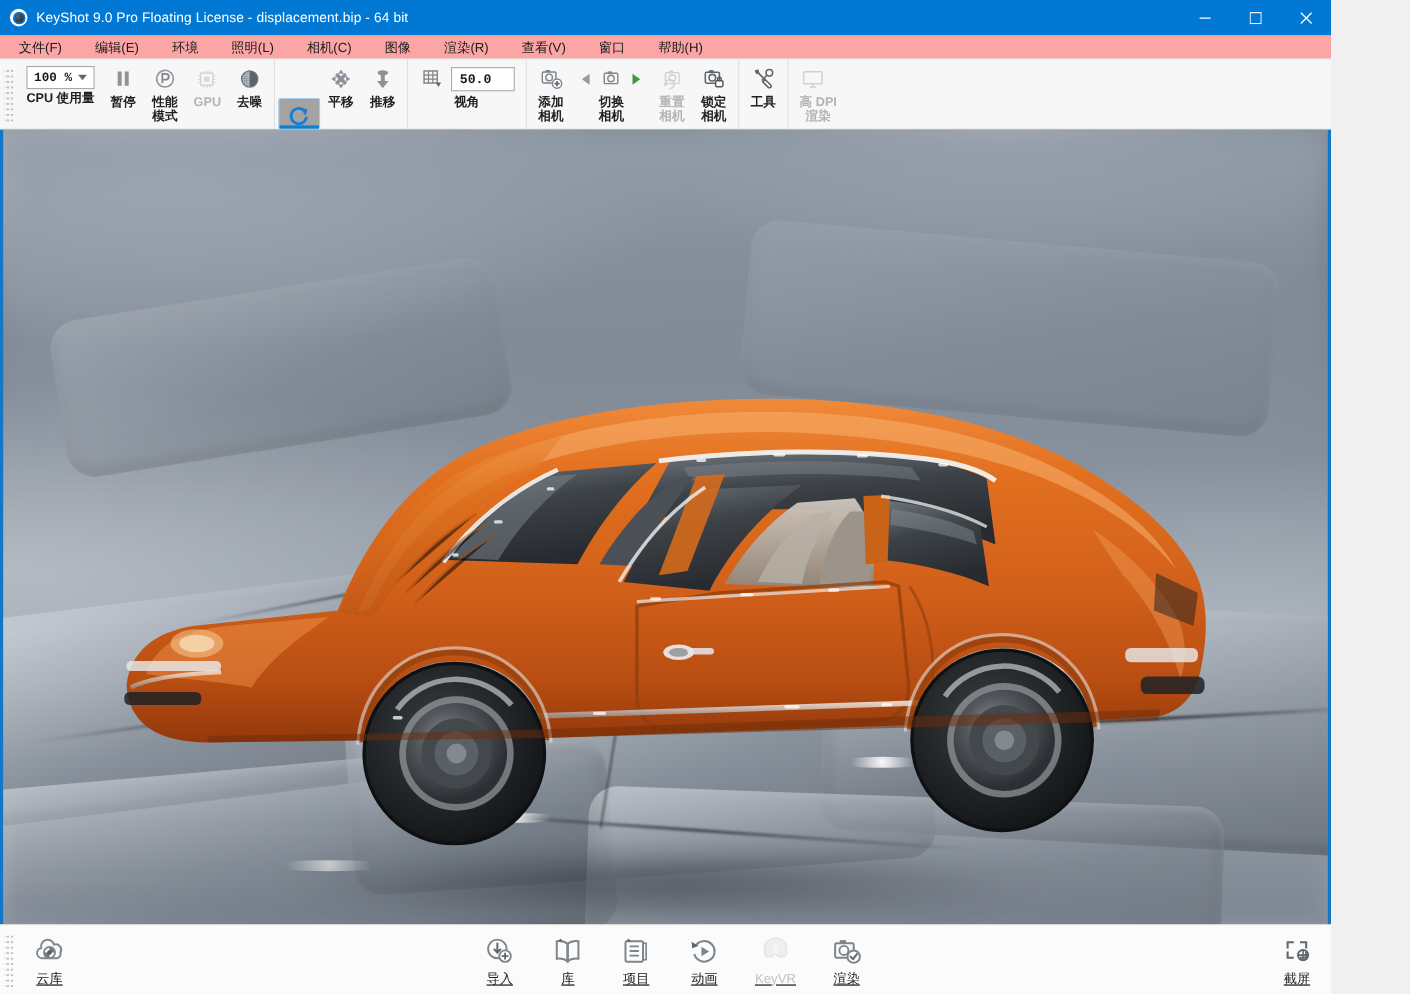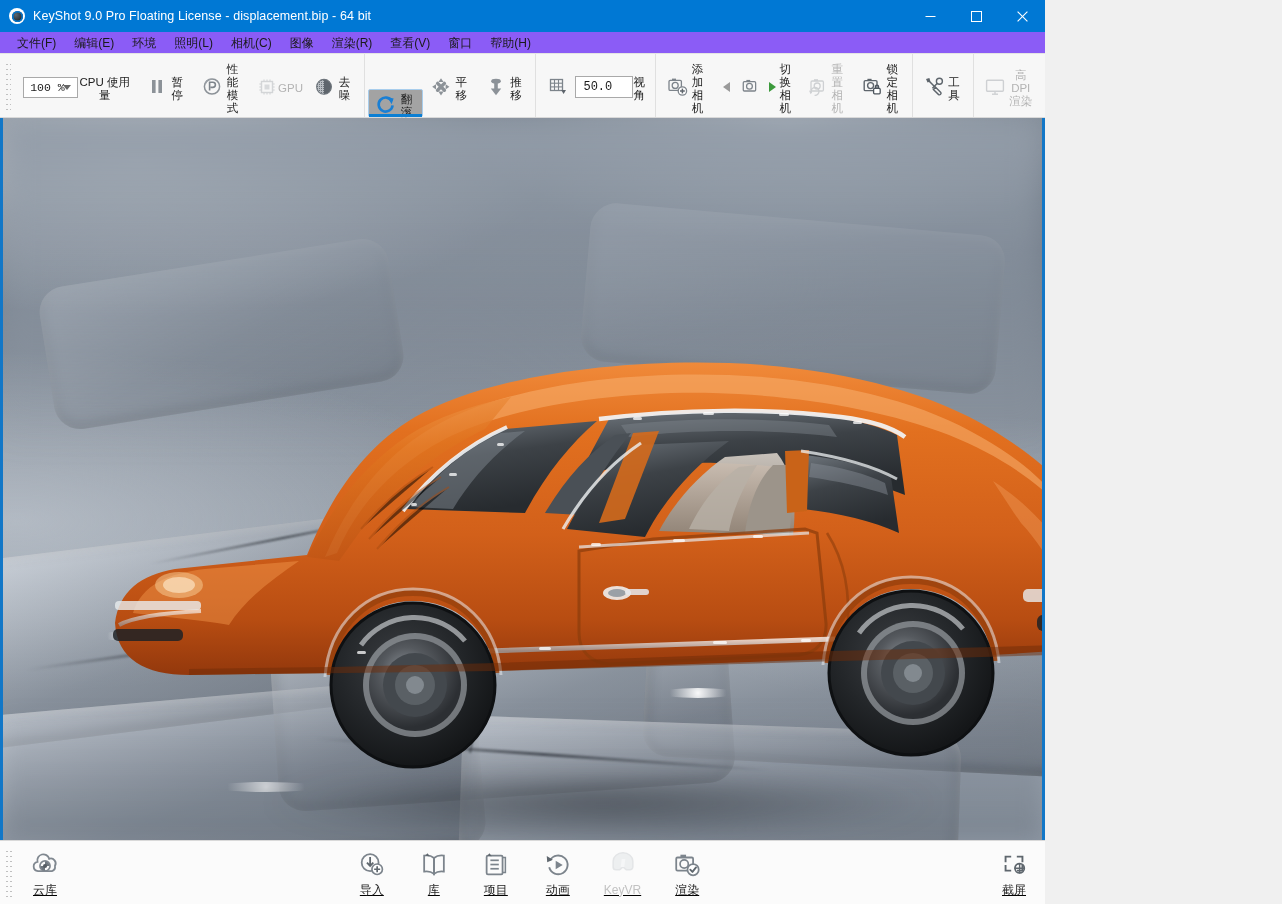--- a/index.html
+++ b/index.html
@@ -1,21 +1,21 @@
 <!DOCTYPE html>
 <html><head>
 <meta charset="utf-8">
 <style>
   * { box-sizing: border-box; margin: 0; padding: 0; }
   html, body {
     width: 1282px; height: 904px;
     font-family: "Liberation Sans", "DejaVu Sans", sans-serif;
     overflow: hidden; background: #f0f0f0;
   }
-  #app { width: 1045px; height: 904px; display: flex; flex-direction: column; position: relative; }
+  #app { width: 1210px; height: 904px; display: flex; flex-direction: column; position: relative; }
 
   
   .titlebar {
     height: 32px; background: #0078d4; display: flex; align-items: center;
     flex: 0 0 32px; position: relative;
   }
   .title-icon {
     width: 16px; height: 16px; margin-left: 9px; margin-right: 8px;
     border-radius: 50%; background: #ffffff; position: relative;
     display: flex; align-items: center; justify-content: center;
@@ -30,46 +30,46 @@
   }
   .win-controls { position: absolute; right: 0; top: 0; height: 32px; display: flex; }
   .win-btn {
     width: 46px; height: 32px; display: flex; align-items: center; justify-content: center;
     color: #ffffff;
   }
   .win-btn svg { display: block; }
 
   
   .menubar {
-    height: 22px; flex: 0 0 22px; background: #8b5cf6;
+    height: 22px; flex: 0 0 22px; background: #fca5a5;
     display: flex; align-items: center; padding-left: 8px;
-    border-bottom: 1px solid #e4e4e4; font-size: 12px; color: #1a1a1a;
+    border-bottom: 1px solid #e4e4e4; font-size: 12px; color: #1a1a1a; gap: 12px;
   }
   .menu-item { padding: 2px 9px; white-space: nowrap; line-height: 16px; }
 
   
   .toolbar {
     flex: 0 0 64px; height: 64px; background: #f7f7f7;
     border-bottom: 1px solid #d9d9d9; display: flex; align-items: stretch;
     position: relative; padding-left: 2px;
   }
   .grip {
     width: 8px; align-self: center; height: 50px; margin: 0 2px 0 2px;
     background-image: radial-gradient(circle, #c0c0c0 1px, transparent 1.1px);
     background-size: 4px 5px; background-position: 1px 1px;
   }
   .tgroup {
     display: flex; align-items: stretch; padding: 0 3px;
     border-right: 1px solid #e0e0e0;
   }
   .tgroup.last { border-right: none; }
   .titem {
-    display: flex; flex-direction: row; align-items: center; justify-content: flex-start;
+    display: flex; flex-direction: column; justify-content: flex-start;
     padding: 5px 6px 2px 6px; min-width: 36px; position: relative;
-    border: 1px solid transparent; border-radius: 2px;
+    border: 1px solid transparent; border-radius: 2px; font-weight: bold;
   }
   .titem .tlabel {
     font-size: 11.5px; color: #202020; text-align: center; line-height: 13px;
     margin-top: 3px; white-space: pre-line;
   }
   .titem.disabled .tlabel { color: #b3b3b3; }
   .titem.disabled .ticon { opacity: .33; }
   .titem.active {
     background: #a3a3a3; border: 1px solid #a8cdec; margin-top: 35px;
   }

